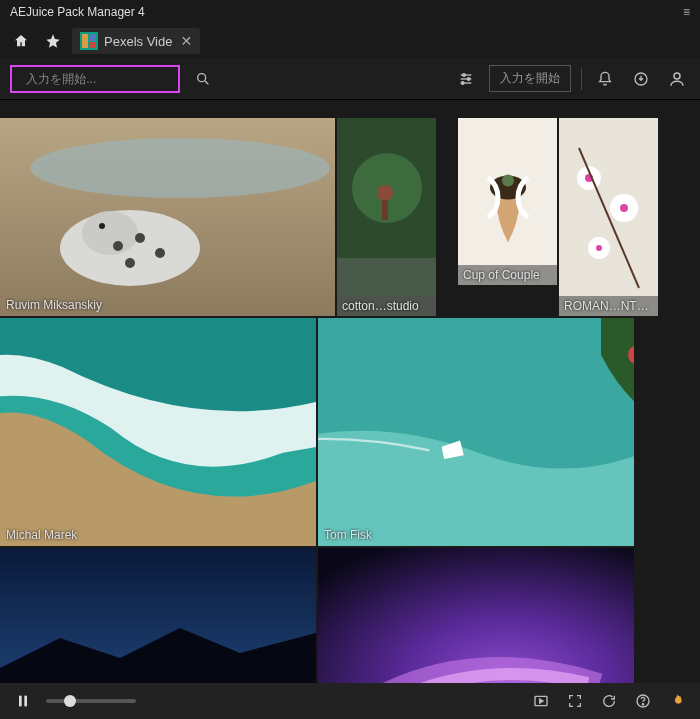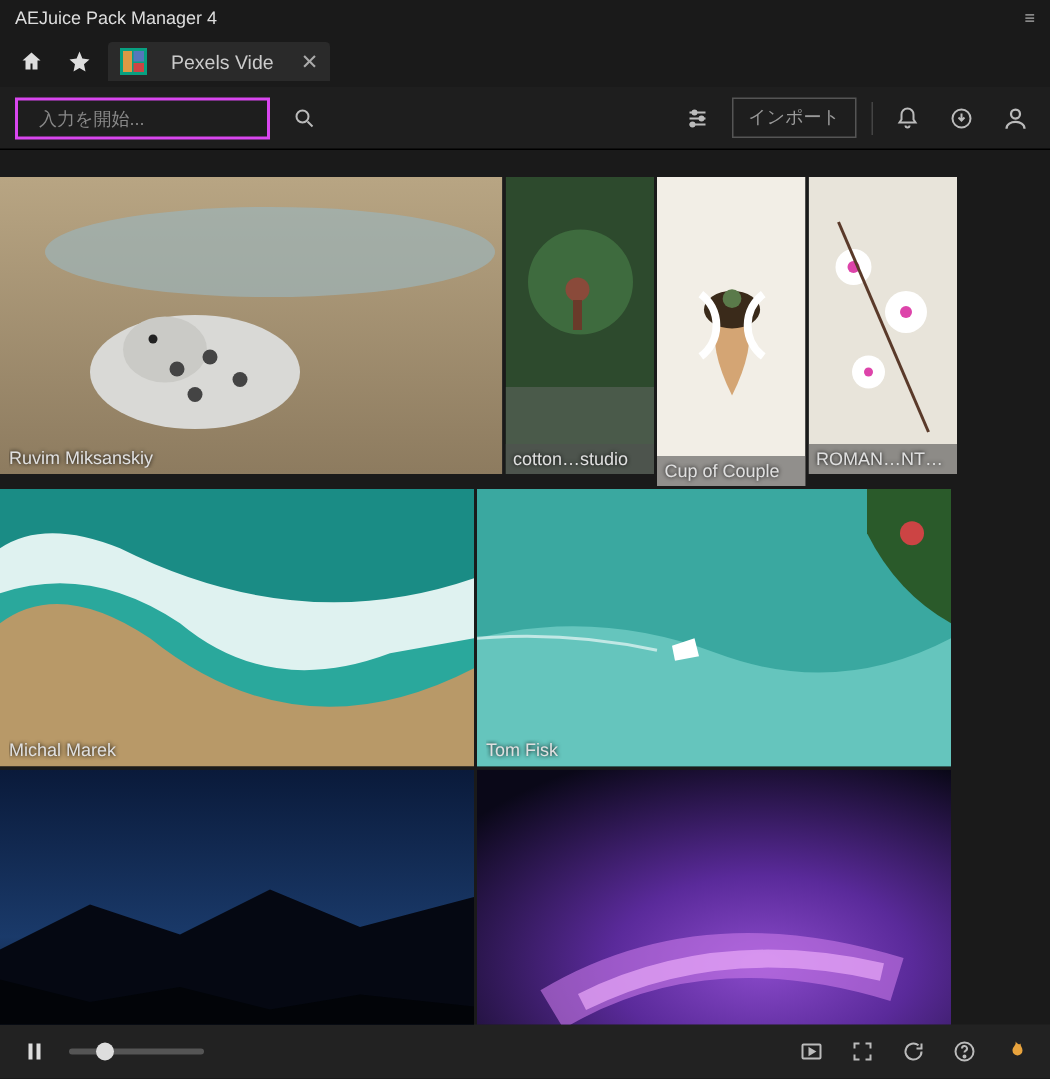--- a/index.html
+++ b/index.html
@@ -7,43 +7,43 @@
     width: 700px; height: 719px;
     background: #1a1a1a;
     font-family: -apple-system, "Segoe UI", sans-serif;
     color: #ccc; overflow: hidden;
     display: flex; flex-direction: column;
   }
   .titlebar { height: 24px; display:flex; align-items:center; padding:0 10px; font-size:12px; color:#ddd; background:#1a1a1a;justify-content:center;}
   .titlebar .hamburger { margin-left:auto; cursor:pointer; color:#aaa; }
   .tabbar { height:34px; display:flex; align-items:center; padding:0 8px; gap:6px; background:#1a1a1a;}
   .icon-btn { width:26px; height:26px; display:flex; align-items:center; justify-content:center; cursor:pointer; color:#ddd;}
-  .tab { display:flex; align-items:center; gap:16px; padding:4px 8px; background:#2a2a2a; border-radius:3px 3px 0 0; font-size:13px;}
+  .tab { display:flex; align-items:center; gap:6px; padding:4px 8px; background:#2a2a2a; border-radius:3px 3px 0 0; font-size:13px;}
   .tab-ico { width:18px; height:18px; display:inline-block;}
   .tab-ico svg{width:18px;height:18px;}
   .tab .close { cursor:pointer; color:#aaa; font-size:14px; margin-left:2px;}
   .toolbar { height:42px; display:flex; align-items:center; padding:0 10px; gap:10px; background:#1e1e1e; border-bottom:1px solid #000;}
   .search-box { width:170px; height:28px; border:2px solid #d946ef; display:flex; align-items:center; padding:0 8px; gap:6px; background:#1e1e1e;}
   .search-box input { flex:1; background:transparent; border:none; outline:none; color:#ccc; font-size:12px;}
   .search-box input::placeholder{color:#888;}
   .toolbar .spacer{flex:1;}
   .import-btn { border:1px solid #555; padding:4px 10px; font-size:12px; color:#999; cursor:pointer; background:transparent;}
   .vdiv{width:1px;height:22px;background:#444;}
   .gallery { flex:1; overflow:hidden; background:#1a1a1a; padding-top:18px;}
   .grow{display:flex;gap:2px;margin-bottom:2px;}
   .thumb{position:relative; overflow:hidden;}
   .thumb .lbl{position:absolute;left:6px;bottom:4px;font-size:12px;color:#e0e0e0;text-shadow:0 0 3px #000;white-space:nowrap;overflow:hidden;text-overflow:ellipsis;right:6px;}
   .r1 .thumb:nth-child(1){width:335px;height:198px;}
   .r1 .thumb:nth-child(2){width:99px;height:198px;}
-  .r1 .thumb:nth-child(3){width:99px;height:206px;}
+  .r1 .thumb:nth-child(3){width:99px;height:167px;margin-left:20px;}
   .r1 .thumb:nth-child(4){width:99px;height:198px;}
   .r1 .thumb:nth-child(2) .lbl,
   .r1 .thumb:nth-child(3) .lbl,
   .r1 .thumb:nth-child(4) .lbl{background:rgba(80,80,80,.6);left:0;right:0;bottom:0;padding:3px 5px;}
-  .r2 .thumb{width:316px;height:185px;} .r2 .thumb:nth-child(2){width:316px;}
+  .r2 .thumb{width:316px;height:228px;} .r2 .thumb:nth-child(2){width:316px;}
   .r3 .thumb{width:316px;height:186px;}
   .r3{margin-bottom:0;}
   .r3 .thumb .lbl{bottom:0;}
   .bottombar{height:36px;background:#222;display:flex;align-items:center;padding:0 12px;gap:12px;}
   .bottombar .slider{width:90px;height:4px;background:#555;position:relative;border-radius:2px;}
   .bottombar .slider .knob{position:absolute;left:18px;top:-4px;width:12px;height:12px;border-radius:50%;background:#ddd;}
   .bottombar .spacer{flex:1;}
   .bot-ico{width:22px;height:22px;display:flex;align-items:center;justify-content:center;cursor:pointer;color:#bbb;}
   .bot-ico.accent{color:#e8a33d;}
   svg{display:block;}
@@ -101,21 +101,21 @@
   <div class="icon-btn">
     <svg viewBox="0 0 24 24" width="16" height="16" stroke="#bbb" stroke-width="2" fill="none">
         <line x1="4" y1="6" x2="20" y2="6"></line>
         <circle cx="9" cy="6" r="2" fill="#bbb"></circle>
         <line x1="4" y1="12" x2="20" y2="12"></line>
         <circle cx="16" cy="12" r="2" fill="#bbb"></circle>
         <line x1="4" y1="18" x2="20" y2="18"></line>
         <circle cx="7" cy="18" r="2" fill="#bbb"></circle>
       </svg>
   </div>
-  <button class="import-btn">インポート</button>
+  <button class="import-btn">入力を開始</button>
   <div class="vdiv"></div>
   <div class="icon-btn">
     <svg viewBox="0 0 24 24" width="16" height="16" fill="none" stroke="#bbb" stroke-width="2">
         <path d="M6 8a6 6 0 1 1 12 0v5l2 3H4l2-3z"></path>
         <path d="M10 19a2 2 0 0 0 4 0"></path>
       </svg>
   </div>
   <div class="icon-btn">
     <svg viewBox="0 0 24 24" width="16" height="16" fill="none" stroke="#bbb" stroke-width="2">
         <circle cx="12" cy="12" r="9"></circle>

